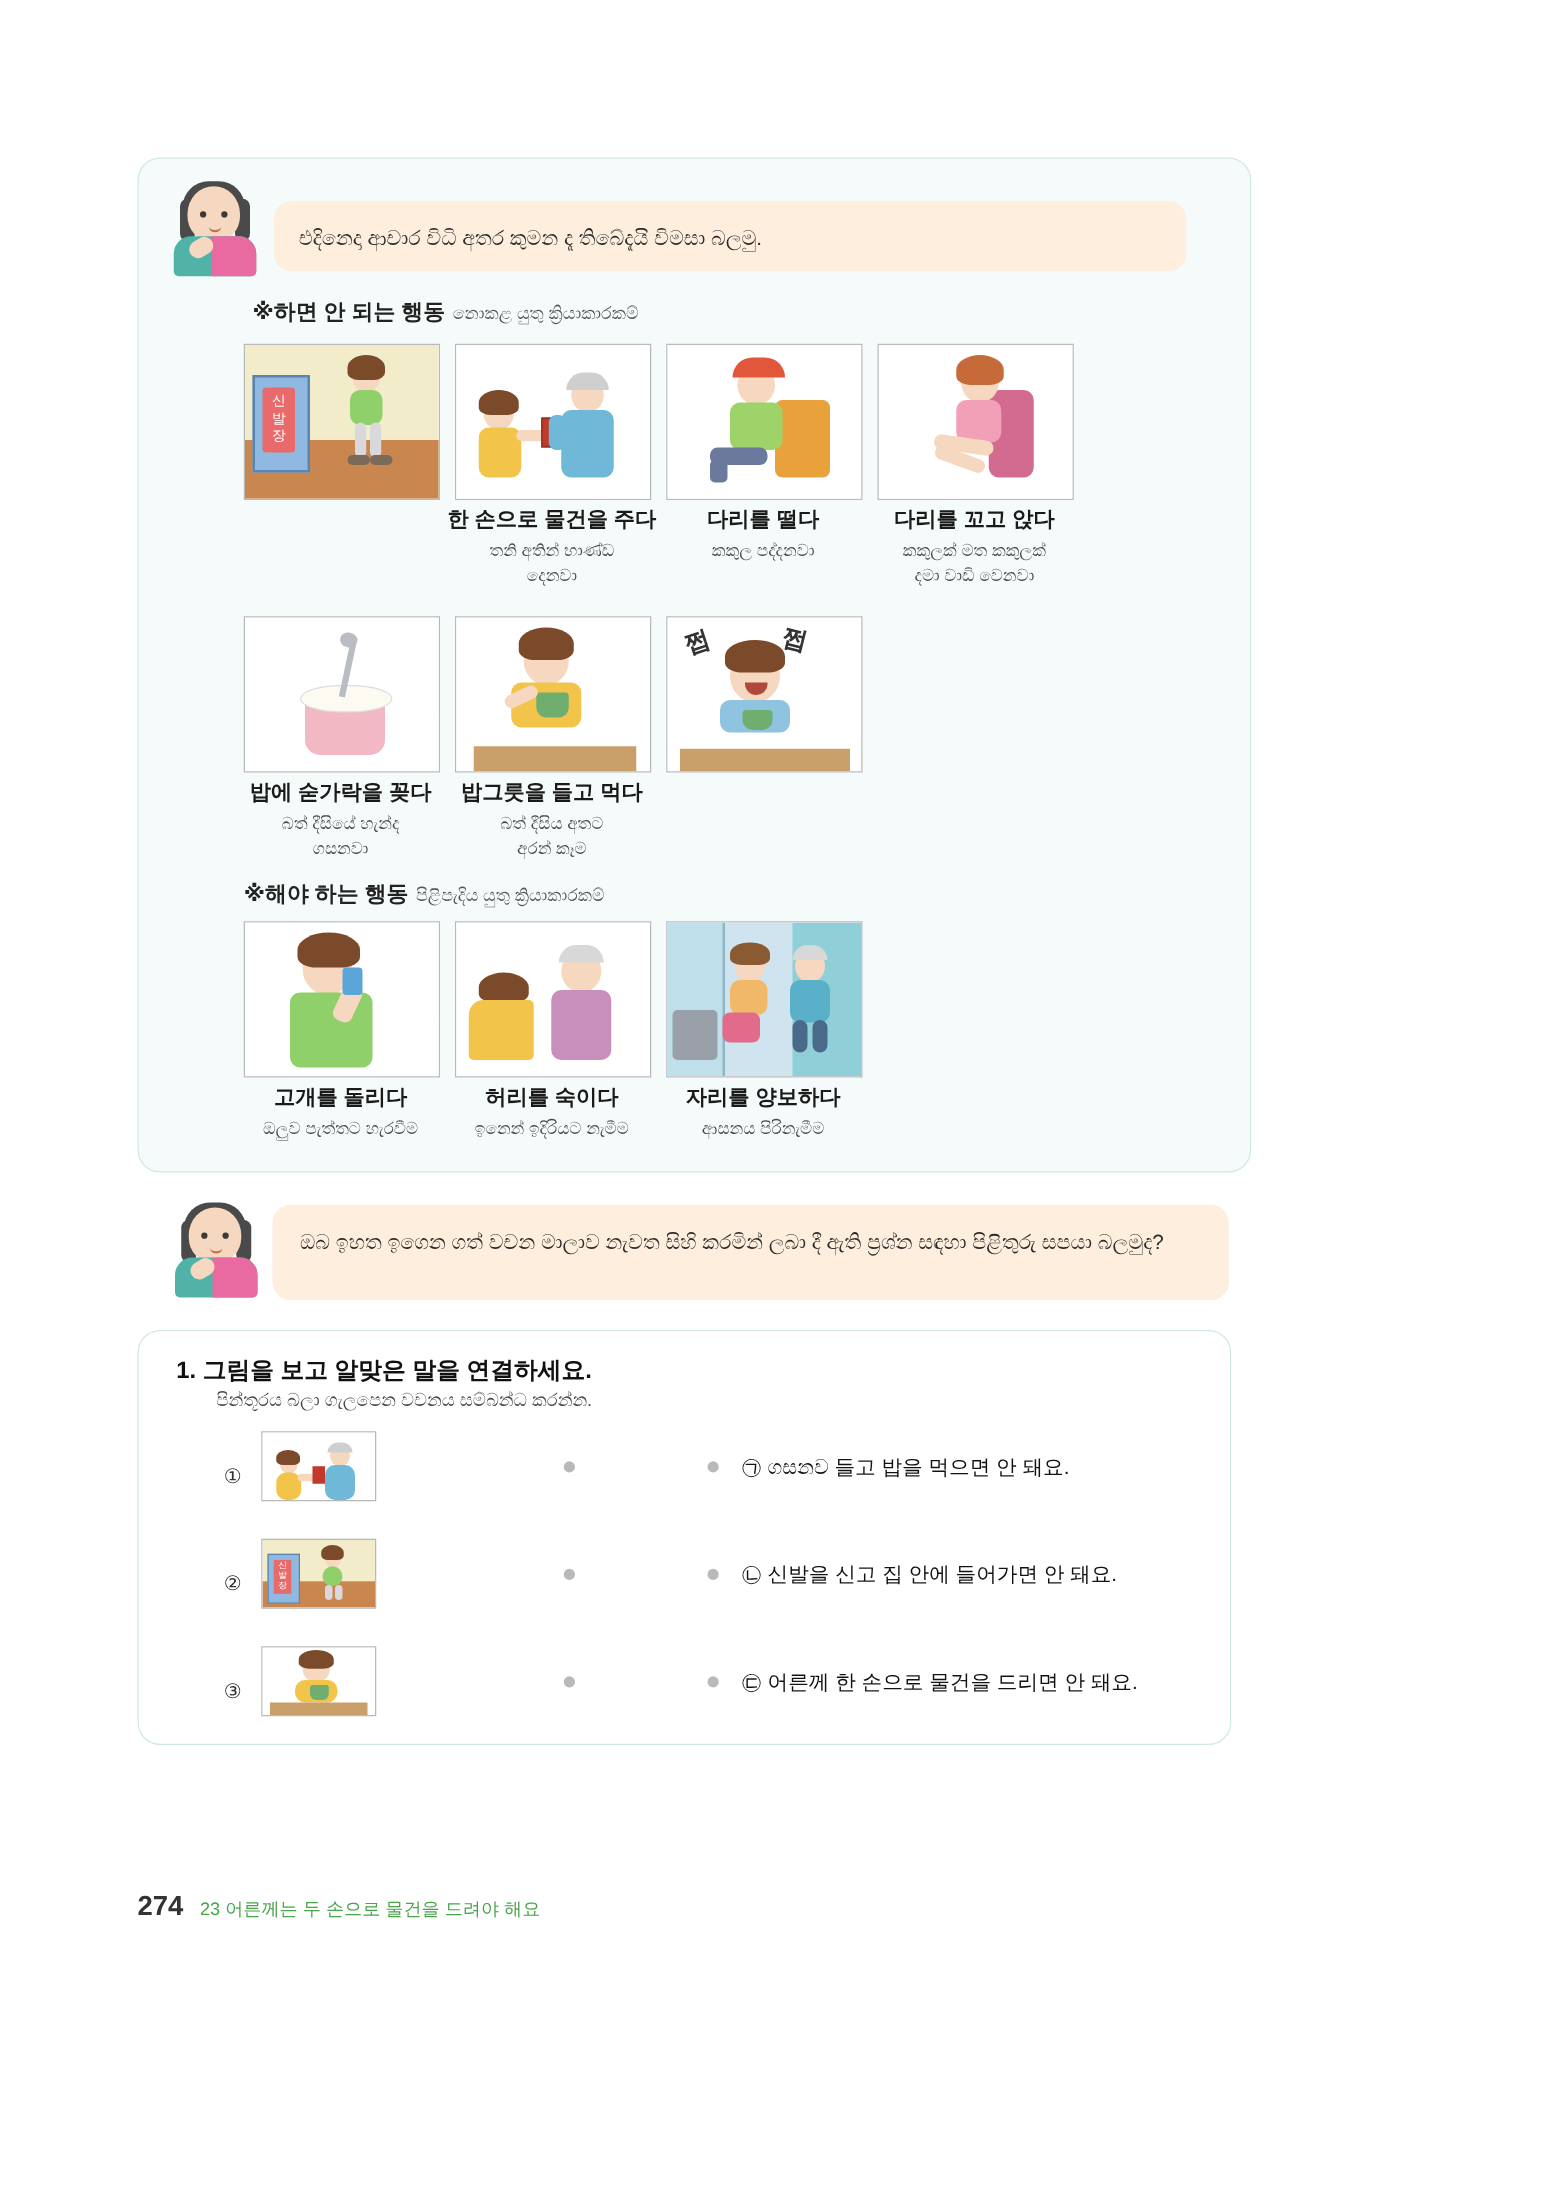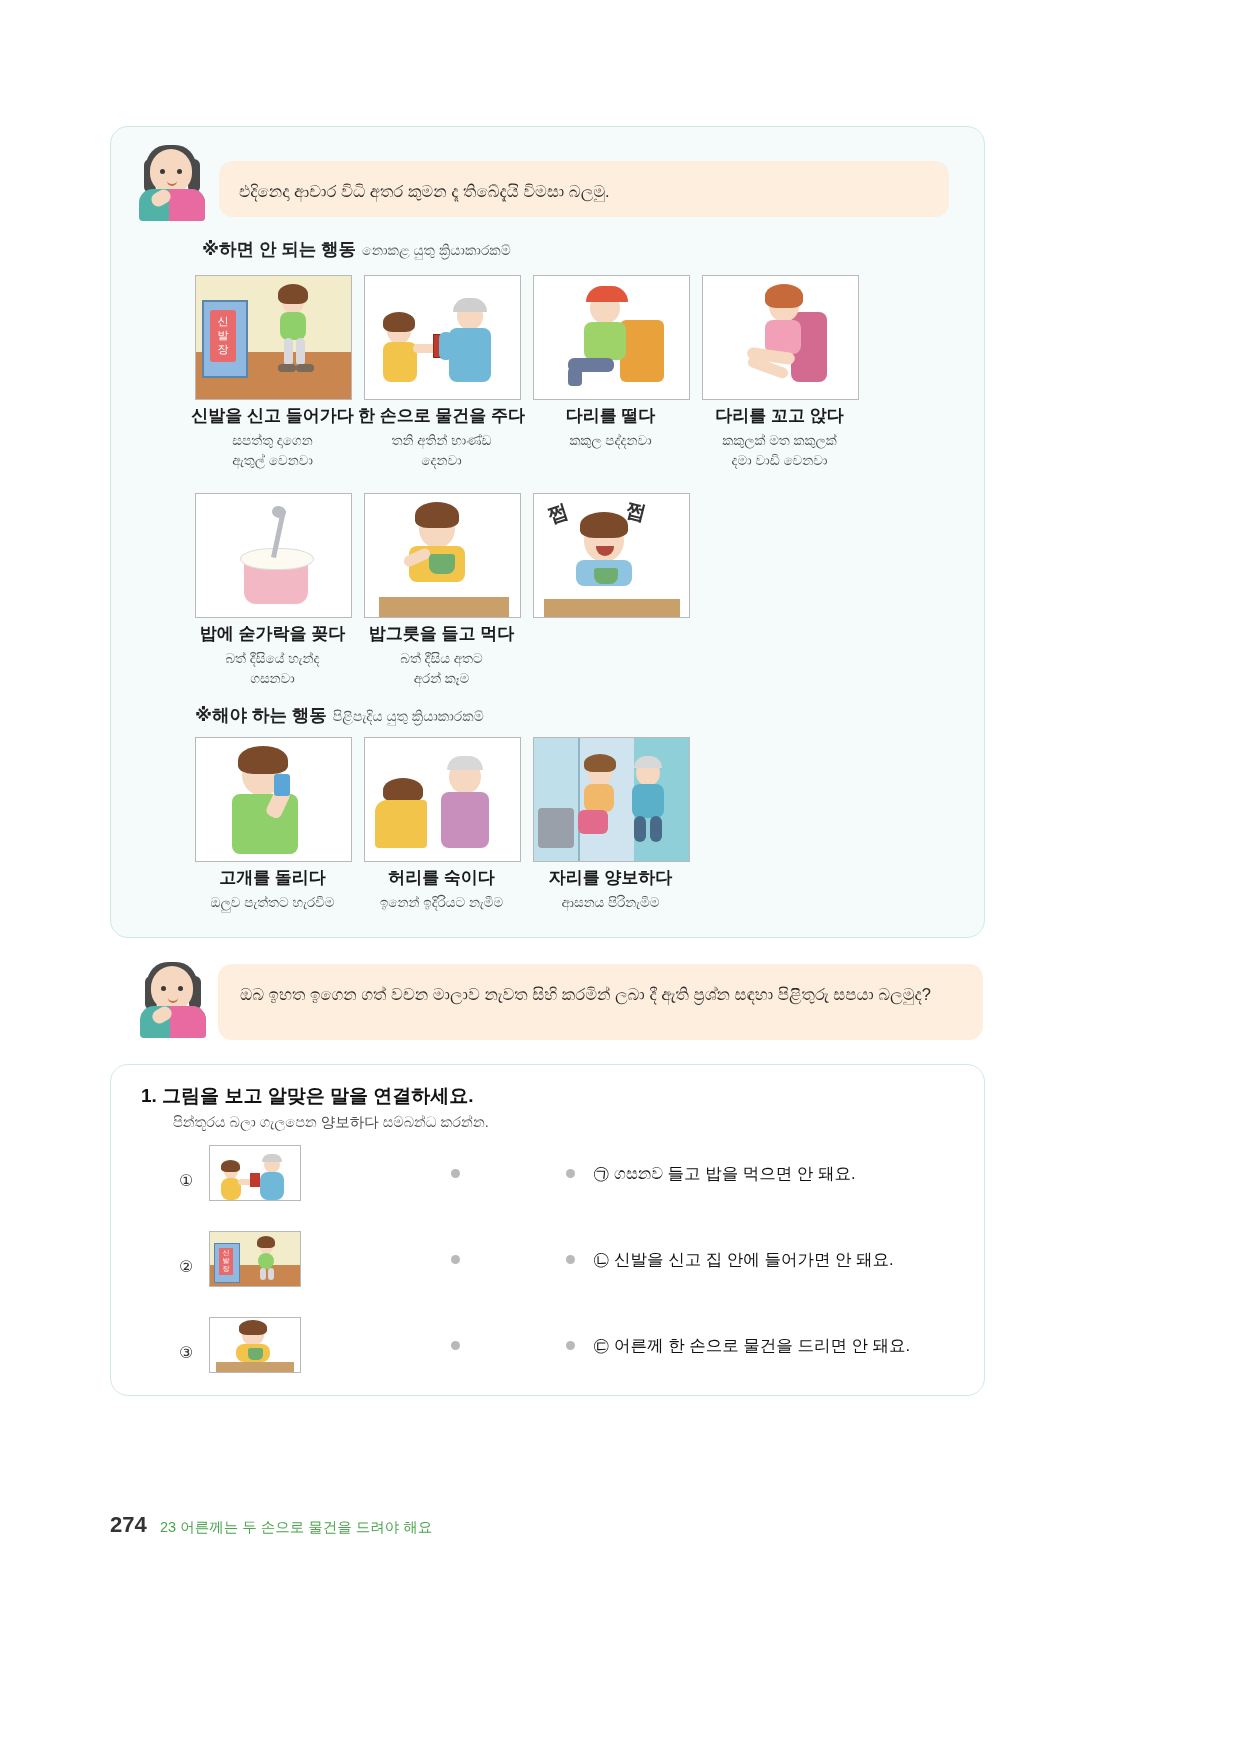--- a/index.html
+++ b/index.html
@@ -47,21 +47,21 @@
     font-size:21px;font-weight:bold;color:#1d4e4d;
   }
   .hdr-si2{
     position:absolute;left:438px;top:15px;
     font-size:14px;color:#2a6b6a;
   }
 
   
   .card{
     position:absolute;left:110px;top:126px;width:873px;height:810px;
-    background:#f4fbfa;border:1px solid #cfe9e7;border-radius:18px;
+    background:#f4fbfa;border:1px solid #cfe9e7;border-radius:18px;padding-left:16px;
   }
 
   
   .avatar{
     position:absolute;width:66px;height:76px;
   }
   .avatar .face{
     position:absolute;left:11px;top:4px;width:42px;height:44px;
     background:#f6d7bf;border-radius:50% 50% 45% 45%;
   }
@@ -242,25 +242,20 @@
         <div class="floor" style="background:#ffffff;"></div>
         <div style="position:absolute;left:88px;top:36px;width:36px;height:70px;background:#d36a8f;border-radius:8px;"></div>
         <div class="head" style="left:66px;top:14px;width:30px;height:32px;background:#f6d7bf;"></div>
         <div class="hair-b" style="left:62px;top:8px;width:38px;height:24px;background:#c76a3a;"></div>
         <div class="torso" style="left:62px;top:44px;width:36px;height:34px;background:#f2a0b8;"></div>
         <div class="limb" style="left:44px;top:74px;width:48px;height:12px;background:#f6d7bf;border-radius:6px;transform:rotate(8deg);"></div>
         <div class="limb" style="left:44px;top:86px;width:42px;height:11px;background:#f6d7bf;border-radius:6px;transform:rotate(20deg);"></div>
       </div>
     </div>
 
-    <div class="cap" style="left:74px;top:278px;width:175px;">
-      <span class="ko">신발을 신고 들어가다</span>
-      <span class="si" style="white-space:pre-line;">සපත්තු දාගෙන
-ඇතුල් වෙනවා</span>
-    </div>
     <div class="cap" style="left:243px;top:278px;width:175px;">
       <span class="ko">한 손으로 물건을 주다</span>
       <span class="si" style="white-space:pre-line;">තනි අතින් භාණ්ඩ
 දෙනවා</span>
     </div>
     <div class="cap" style="left:412px;top:278px;width:175px;">
       <span class="ko">다리를 떨다</span>
       <span class="si" style="white-space:pre-line;">කකුල පද්දනවා</span>
     </div>
     <div class="cap" style="left:581px;top:278px;width:175px;">
@@ -388,21 +383,21 @@
     <div class="body"></div>
       <div class="sari"></div>
       <div class="arm"></div>
   </div>
   <div class="bubble" style="left:218px;top:964px;width:765px;height:76px;">
     <div class="si" style="padding:16px 22px;font-size:16.5px;line-height:1.75;">ඔබ ඉහත ඉගෙන ගත් වචන මාලාව නැවත සිහි කරමින් ලබා දී ඇති ප්‍රශ්න සඳහා පිළිතුරු සපයා බලමුද?</div>
   </div>
 
   <div class="qcard">
     <div class="q-ko">1. 그림을 보고 알맞은 말을 연결하세요.</div>
-    <div class="q-si">පින්තූරය බලා ගැලපෙන 양보하다 සම්බන්ධ කරන්න.</div>
+    <div class="q-si">පින්තූරය බලා ගැලපෙන වචනය සම්බන්ධ කරන්න.</div>
 
     <div class="qnum" style="left:68px;top:106px;">①</div>
     <div class="qthumb" style="left:98px;top:80px;width:90px;height:54px;">
       <div class="ill" style="background:#fff;">
         <div class="head" style="left:14px;top:18px;width:14px;height:15px;background:#f6d7bf;"></div>
         <div class="hair-b" style="left:11px;top:14px;width:19px;height:12px;"></div>
         <div class="torso" style="left:11px;top:32px;width:20px;height:22px;background:#f2c44a;"></div>
         <div class="limb" style="left:28px;top:33px;width:16px;height:6px;background:#f6d7bf;"></div>
         <div style="position:absolute;left:40px;top:27px;width:10px;height:14px;background:#c0392b;"></div>
         <div class="head" style="left:54px;top:10px;width:16px;height:17px;background:#f6d7bf;"></div>

